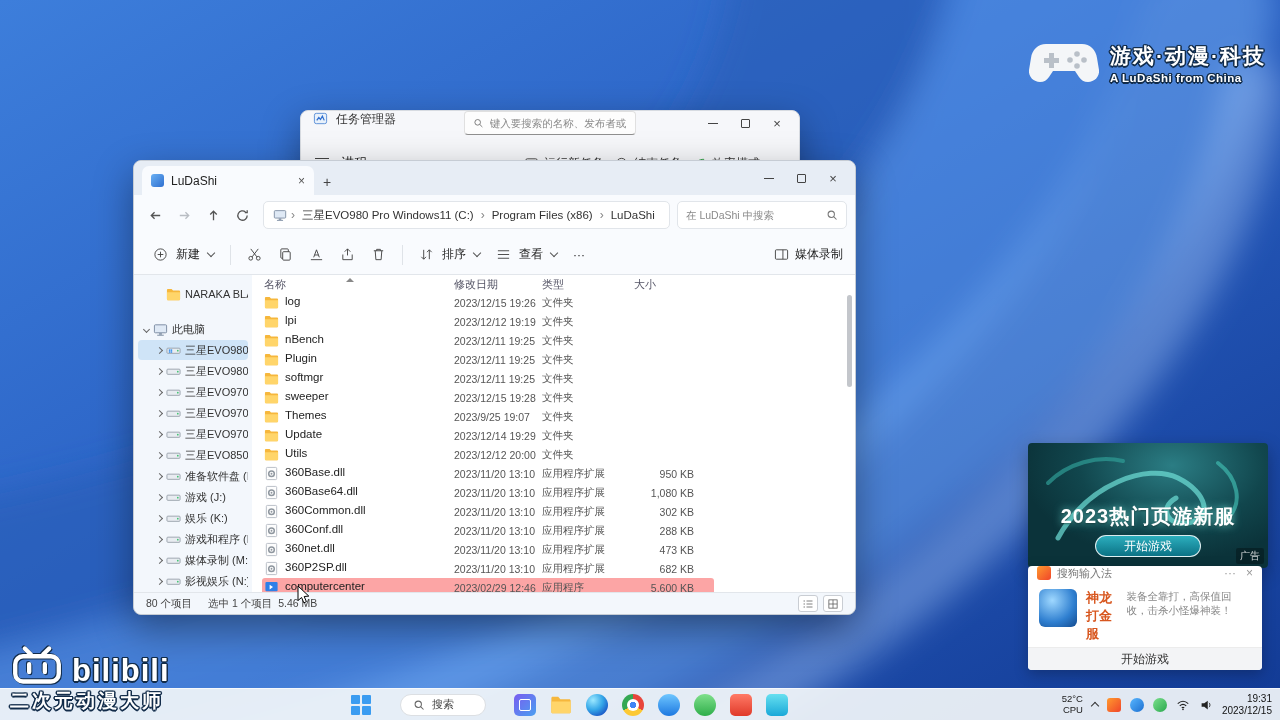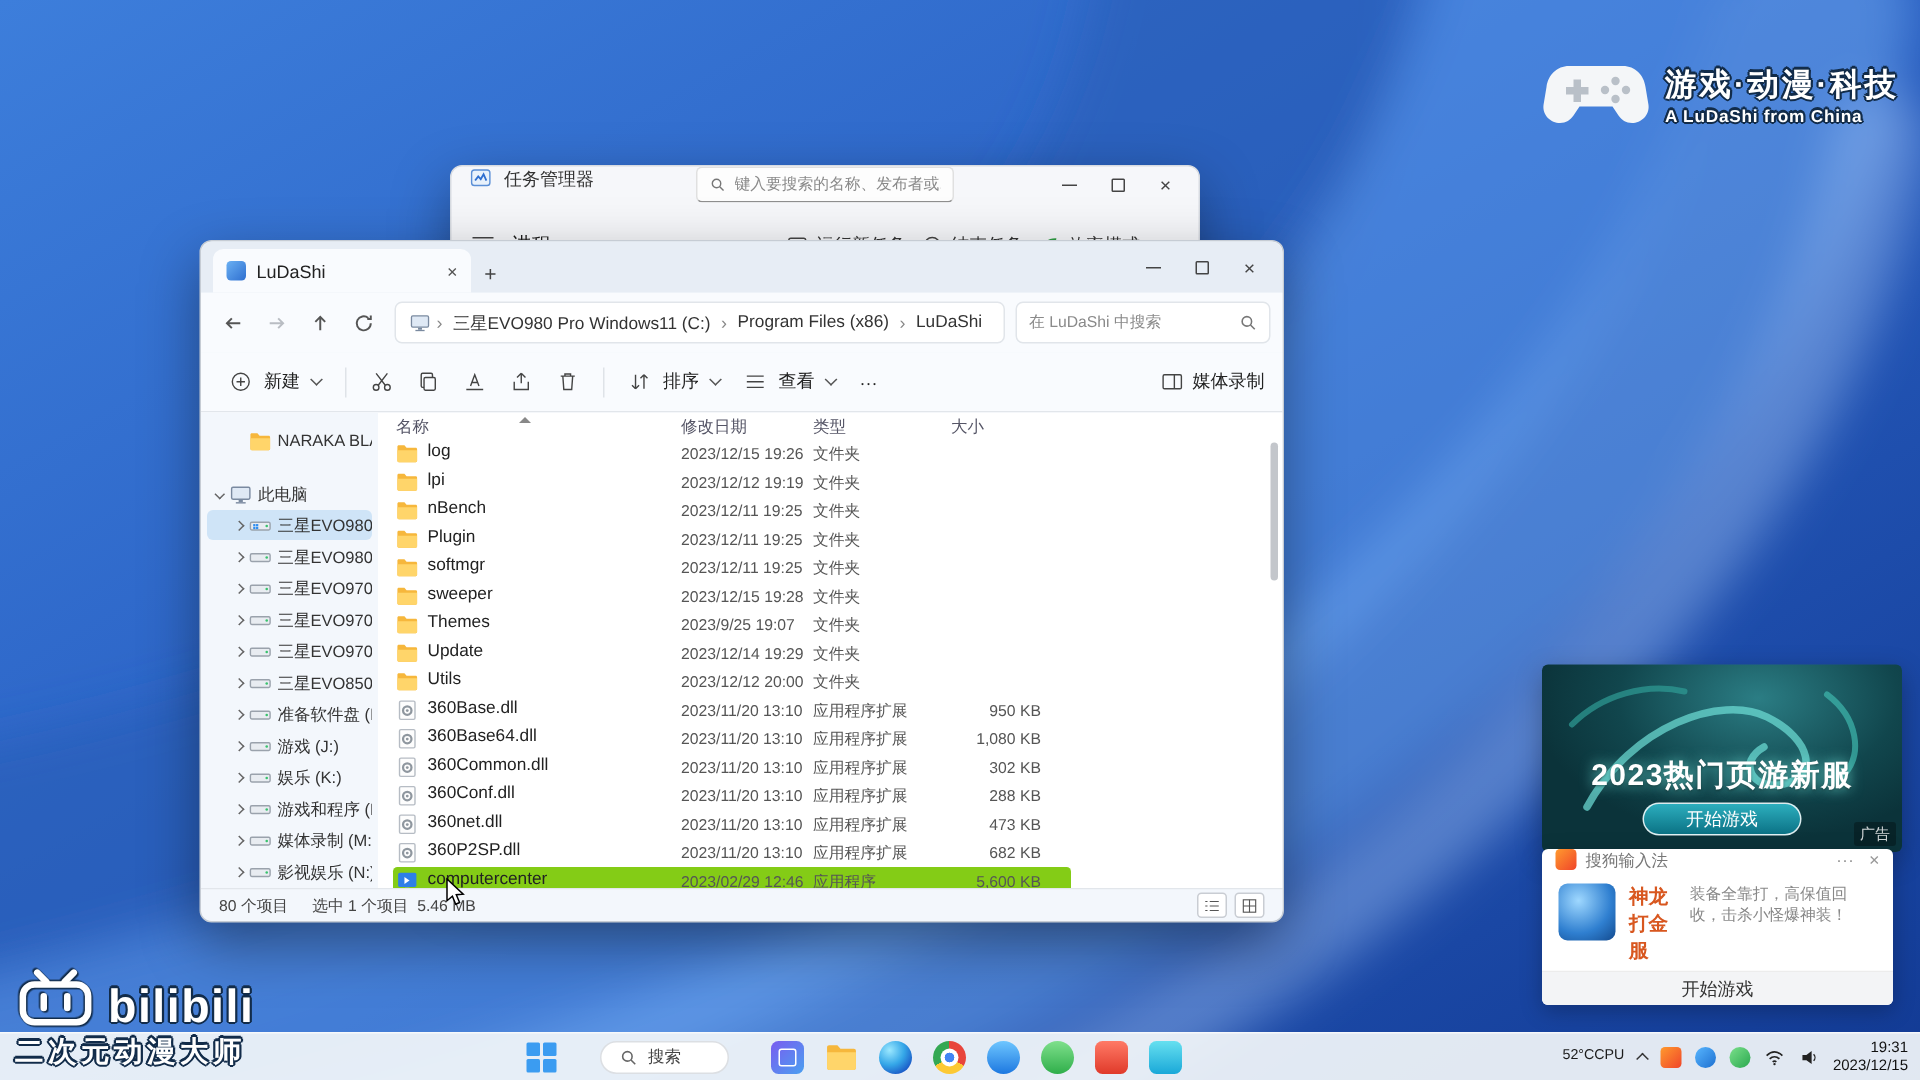--- a/index.html
+++ b/index.html
@@ -64,21 +64,21 @@
 .chev.none{border:none}
 .side-ic{width:15px;height:15px;flex:0 0 15px}
 .side-ic svg{width:15px;height:15px}
 .list{flex:1;position:relative;padding-left:10px;overflow:hidden}
 .cols{height:18px;display:flex;align-items:center;font-size:11px;color:#556}
 .hcell{position:relative}
 .h-name{width:192px;padding-left:2px}
 .h-date{width:88px}.h-type{width:92px}.h-size{width:70px}
 .hdr-caret{position:absolute;left:84px;top:1px;width:0;height:0;border-left:4px solid transparent;border-right:4px solid transparent;border-bottom:4px solid #888}
 .file-row{height:19px;display:flex;align-items:center;font-size:11.5px;color:#222;width:452px;border-radius:3px}
-.file-row.sel{background:#84cc16}
+.file-row.sel{background:#fca5a5}
 .c-name{width:192px;display:flex;gap:6px;overflow:hidden;white-space:nowrap;padding-left:2px}
 .f-icon{width:15px;height:15px;flex:0 0 15px}
 .f-icon svg{width:15px;height:15px}
 .c-date{width:88px;color:#555;font-size:10.5px}
 .c-type{width:92px;color:#555;font-size:10.5px}
 .c-size{width:70px;text-align:right;color:#555;font-size:10.5px;padding-right:10px}
 .vscroll{position:absolute;right:2px;top:20px;width:7px;bottom:4px}
 .vthumb{position:absolute;top:0;left:1px;width:5px;height:92px;background:#c3c6cb;border-radius:3px}
 .statusbar{height:22px;display:flex;align-items:center;gap:16px;padding:0 12px;font-size:10.5px;color:#444;background:#f3f7fc;border-top:1px solid #e2e6eb;border-radius:0 0 8px 8px}
 .sb-right{margin-left:auto;display:flex;gap:5px;align-items:center}
@@ -114,21 +114,21 @@
 .style-taskview:after{content:"";position:absolute;inset:5px;border:1.6px solid #fff;border-radius:2px}
 .style-folder{background:none}
 .style-edge{border-radius:50%;background:radial-gradient(circle at 32% 28%,#9be8ff,#35a7e8 45%,#1b5cc8 78%)}
 .style-chrome{border-radius:50%;background:conic-gradient(#e8453c 0 120deg,#fcc934 120deg 240deg,#34a853 240deg 360deg)}
 .style-chrome:after{content:"";position:absolute;inset:5px;border-radius:50%;background:radial-gradient(circle,#4285f4 0 38%,#fff 40% 100%)}
 .style-blue{border-radius:50%;background:linear-gradient(180deg,#6ec6ff,#1d78e0)}
 .style-green{border-radius:50%;background:linear-gradient(180deg,#7fe08c,#2fae4a)}
 .style-red{background:linear-gradient(180deg,#ff7a66,#e03a2a)}
 .style-cyan{background:linear-gradient(180deg,#66e0f0,#1aa8d8)}
 .tb-tray{position:absolute;right:8px;top:0;display:flex;align-items:center;gap:9px;height:100%;color:#222}
-.cpu{display:flex;flex-direction:row;align-items:flex-start;line-height:1.15;font-size:9.5px;color:#1b1b1b}
+.cpu{display:flex;flex-direction:column;align-items:flex-end;line-height:1.15;font-size:9.5px;color:#1b1b1b}
 .tray-chev{width:6px;height:6px;border-right:1.4px solid #333;border-bottom:1.4px solid #333;transform:rotate(-135deg);margin-top:3px}
 .tray-ic{width:14px;height:14px;border-radius:3px;flex:0 0 14px}
 .ti-sogou{background:linear-gradient(135deg,#ff9a2e,#f0452a)}
 .ti-blue{background:linear-gradient(135deg,#58b6ff,#1d6fd0);border-radius:50%}
 .ti-green{background:linear-gradient(135deg,#7be08c,#2aa84e);border-radius:50%}
 .clock{display:flex;flex-direction:column;align-items:flex-end;line-height:1.2;font-size:10px;color:#111}
 
 
 #wm-tr{position:absolute;right:14px;top:40px;z-index:60;display:flex;align-items:center;gap:10px;color:#fff}
 .wm-text{display:flex;flex-direction:column}

